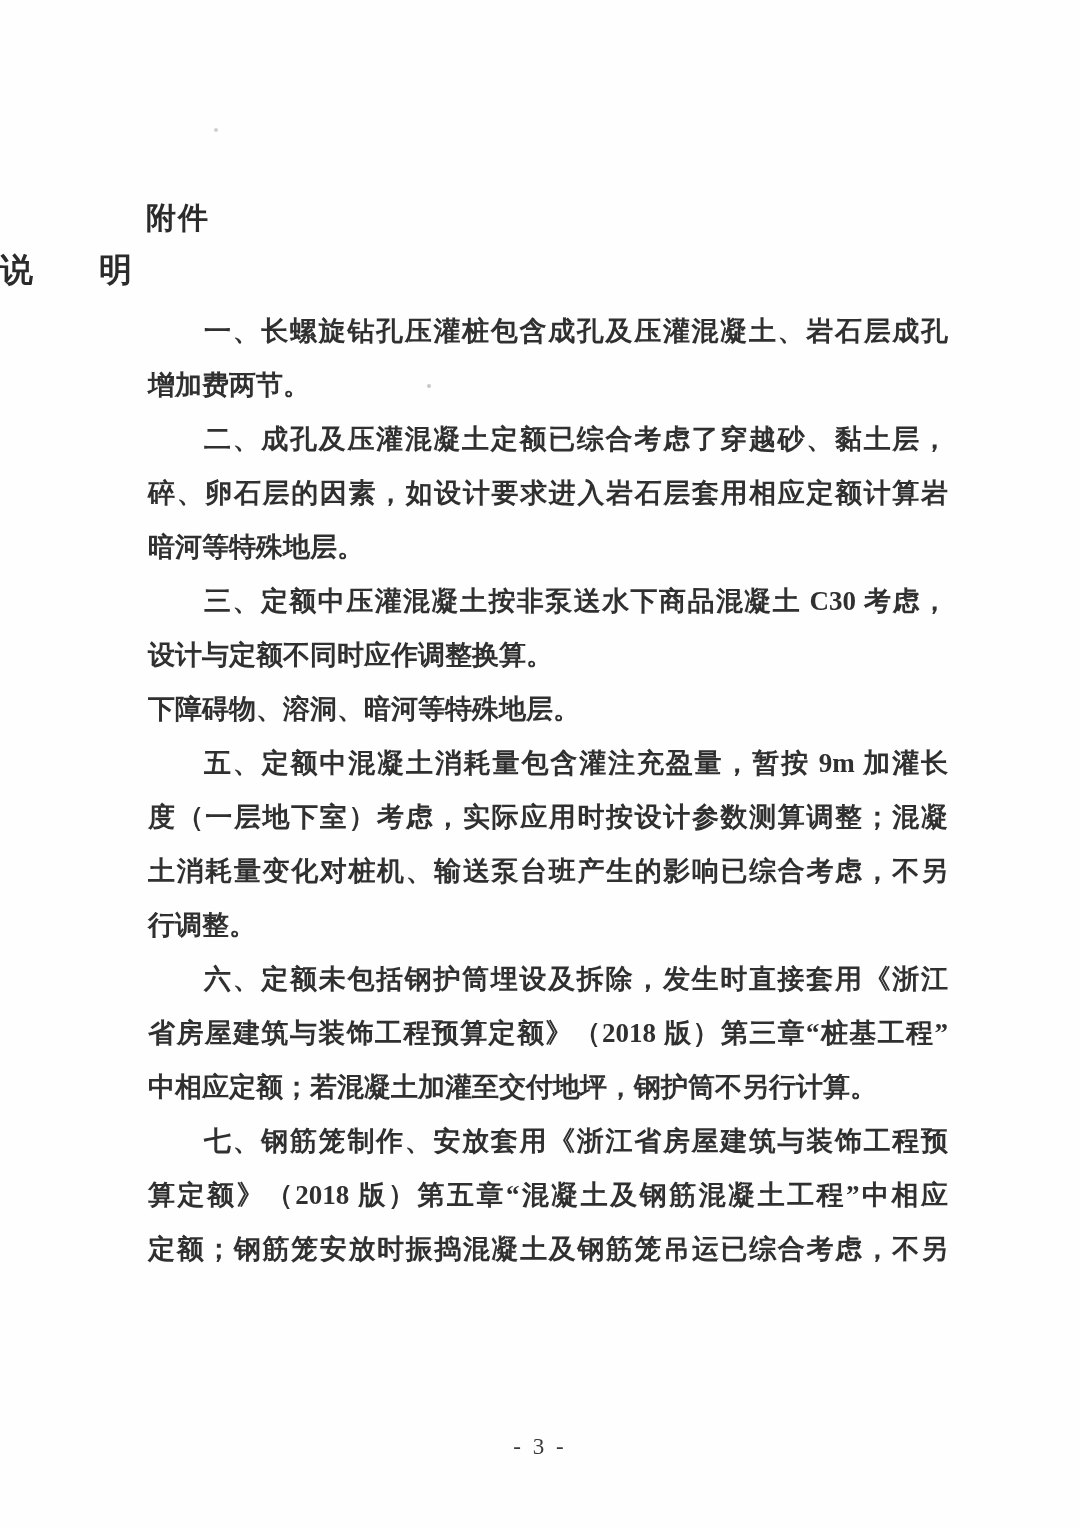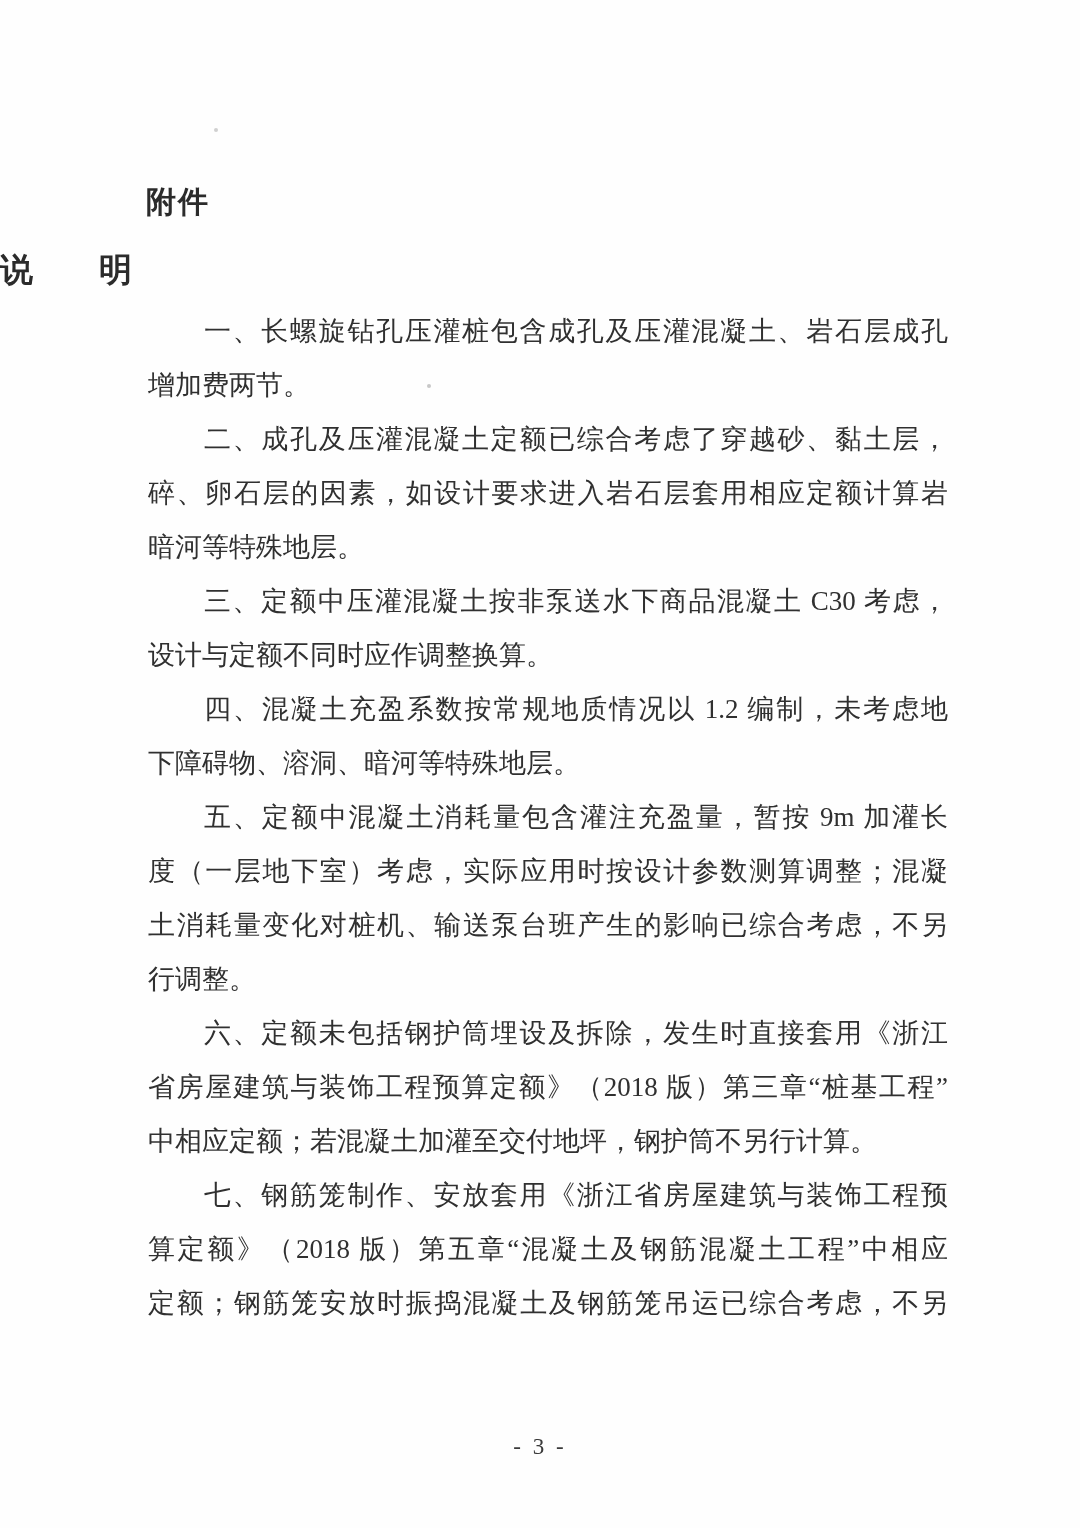--- a/index.html
+++ b/index.html
@@ -13,21 +13,21 @@
     overflow: hidden;
   }
   .page {
     position: absolute;
     inset: 0;
     background: #fefefe;
   }
   .attachment {
     position: absolute;
     left: 146px;
-    top: 184px;
+    top: 200px;
     font-family: "Liberation Sans", "DejaVu Sans", sans-serif;
     font-weight: 600;
     font-size: 30px;
     line-height: 36px;
     color: #2b2b2b;
     letter-spacing: 2px;
   }
   .title {
     position: absolute;
     left: 0;
@@ -45,20 +45,21 @@
     left: 148px;
     top: 304px;
     width: 800px;
     font-size: 27px;
     line-height: 54px;
     color: #303030;
   }
   .line {
     width: 100%;
     white-space: nowrap;
+    font-weight: bold;
   }
   .line.just {
     white-space: normal;
     text-align: justify;
     text-align-last: justify;
     text-justify: inter-character;
   }
   .line.indent {
     padding-left: 56px;
   }
@@ -94,21 +95,20 @@
     <div class="line just indent">一、长螺旋钻孔压灌桩包含成孔及压灌混凝土、岩石层成孔</div>
     <div class="line">增加费两节。</div>
 
     <div class="line just indent">二、成孔及压灌混凝土定额已综合考虑了穿越砂、黏土层，</div>
     <div class="line just">碎、卵石层的因素，如设计要求进入岩石层套用相应定额计算岩</div>
     <div class="line">暗河等特殊地层。</div>
 
     <div class="line just indent">三、定额中压灌混凝土按非泵送水下商品混凝土 C30 考虑，</div>
     <div class="line">设计与定额不同时应作调整换算。</div>
 
-    <div class="line just indent">四、混凝土充盈系数按常规地质情况以 1.2 编制，未考虑地</div>
     <div class="line">下障碍物、溶洞、暗河等特殊地层。</div>
 
     <div class="line just indent">五、定额中混凝土消耗量包含灌注充盈量，暂按 9m 加灌长</div>
     <div class="line just">度（一层地下室）考虑，实际应用时按设计参数测算调整；混凝</div>
     <div class="line just">土消耗量变化对桩机、输送泵台班产生的影响已综合考虑，不另</div>
     <div class="line">行调整。</div>
 
     <div class="line just indent">六、定额未包括钢护筒埋设及拆除，发生时直接套用《浙江</div>
     <div class="line just">省房屋建筑与装饰工程预算定额》（2018 版）第三章“桩基工程”</div>
     <div class="line">中相应定额；若混凝土加灌至交付地坪，钢护筒不另行计算。</div>

